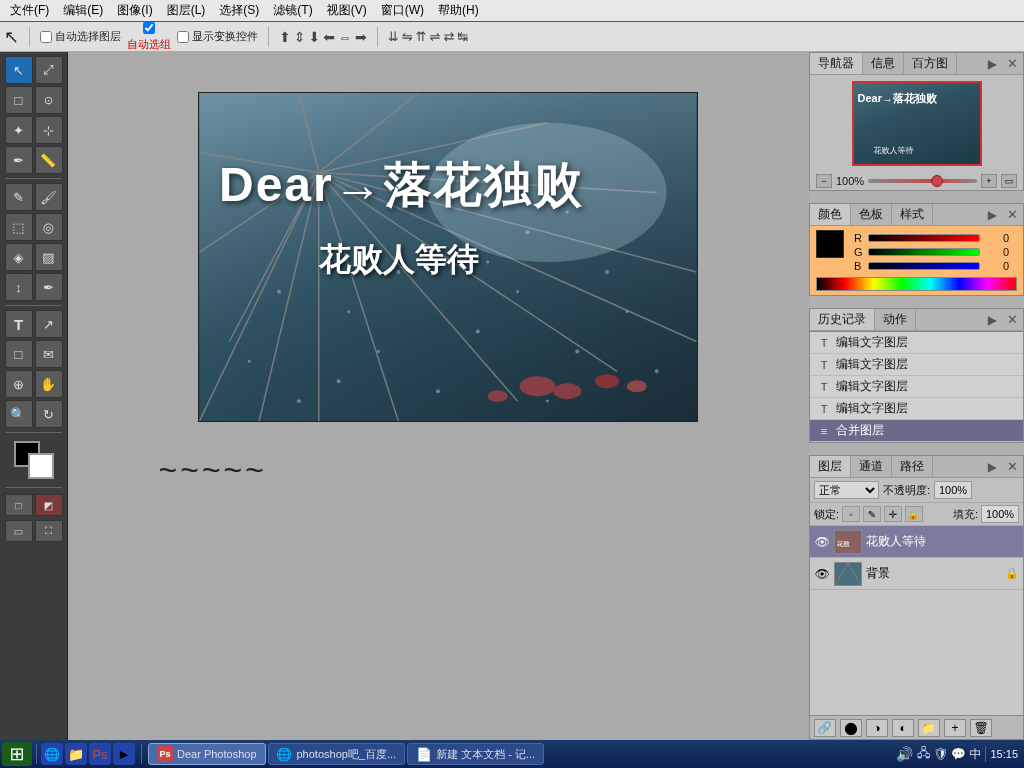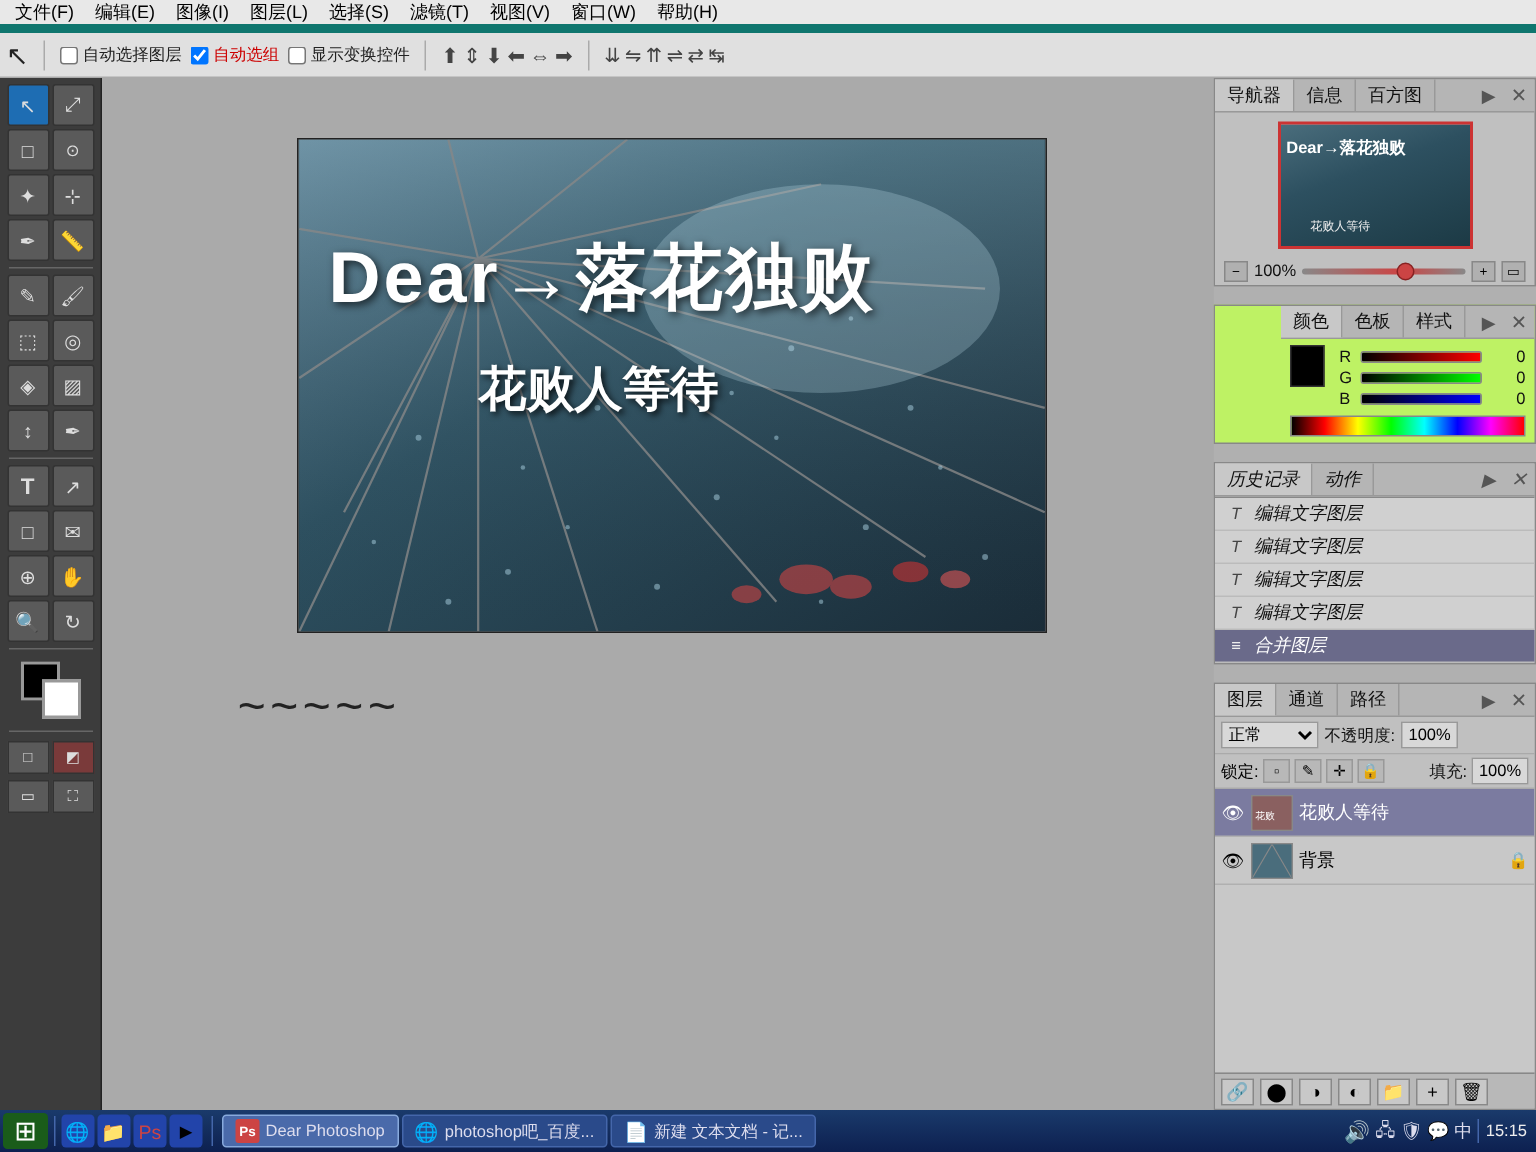--- a/index.html
+++ b/index.html
@@ -11,21 +11,21 @@
       font-size: 12px;
       background: #ababab;
       position: relative;
     }
 
     
     #menubar {
       width: 100%;
       height: 22px;
       background: #e8e8e8;
-      border-bottom: 6px solid #0f766e;
+      border-bottom: 1px solid #0f766e;
       display: flex;
       align-items: center;
       padding: 0 4px;
       gap: 2px;
     }
     .menu-item {
       padding: 2px 6px;
       font-size: 12px;
       cursor: pointer;
       color: #000;
@@ -325,21 +325,20 @@
       height: 14px;
       width: 100%;
       margin-top: 3px;
       background: linear-gradient(to right, #000, #f00, #ff0, #0f0, #0ff, #00f, #f0f, #f00);
       border: 1px solid #888;
     }
 
     
     #history-panel {
       background: #c0c0c0;
-      font-style: italic;
     }
     .history-list {
       background: #d0d0d0;
       border-top: 1px solid #888;
     }
     .history-item {
       display: flex;
       align-items: center;
       padding: 2px 6px;
       height: 22px;
@@ -576,21 +575,21 @@
 
 <div id="toolbar">
   <div class="toolbar-item">
     <span style="font-size:18px;cursor:pointer;">↖</span>
   </div>
   <div class="toolbar-sep"></div>
   <label class="toolbar-item">
     <input type="checkbox" style="">
     <span>自动选择图层</span>
   </label>
-  <label class="toolbar-item" style="color:#c00;">
+  <label class="toolbar-item" style="color:#c00;flex-direction:column;">
     <input type="checkbox" checked="" style="">
     <span>自动选组</span>
   </label>
   <label class="toolbar-item">
     <input type="checkbox" style="">
     <span>显示变换控件</span>
   </label>
   <div class="toolbar-sep"></div>
   <div style="display:flex;gap:3px;font-size:14px;color:#444;">
     <span style="cursor:pointer;">⬆</span>
@@ -781,21 +780,21 @@
         <div class="zoom-end-btn">−</div>
         <span class="zoom-label">100%</span>
         <div class="zoom-slider">
           <div class="zoom-thumb"></div>
         </div>
         <div class="zoom-end-btn">+</div>
         <div class="zoom-end-btn">▭</div>
       </div>
     </div>
 
-    <div class="panel" id="color-panel" style="background:#bef264;padding-left:44px;">
+    <div class="panel" id="color-panel" style="background:#fdba74;">
       <div class="panel-top-row">
         <div class="panel-top-tab active">颜色</div>
         <div class="panel-top-tab">色板</div>
         <div class="panel-top-tab">样式</div>
         <span class="panel-arr">▶</span>
         <span class="panel-x">✕</span>
       </div>
       <div class="color-panel-body">
         <div style="display:flex;align-items:flex-start;gap:4px;">
           <div class="color-swatch-large"></div>

